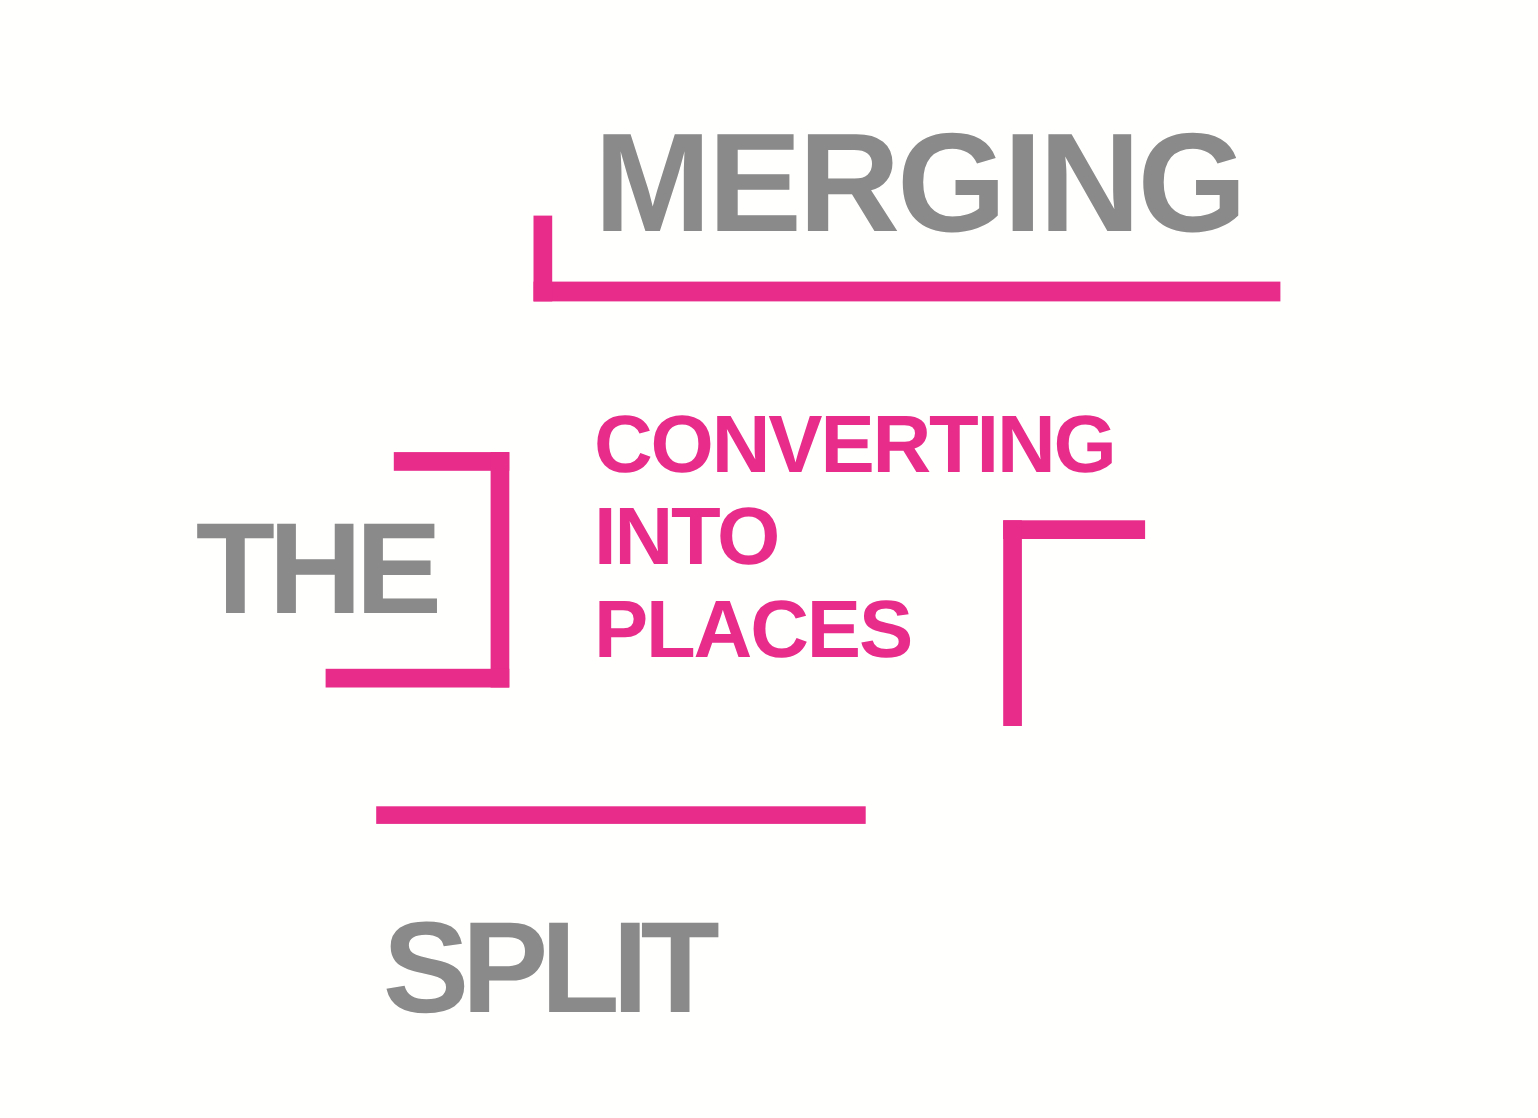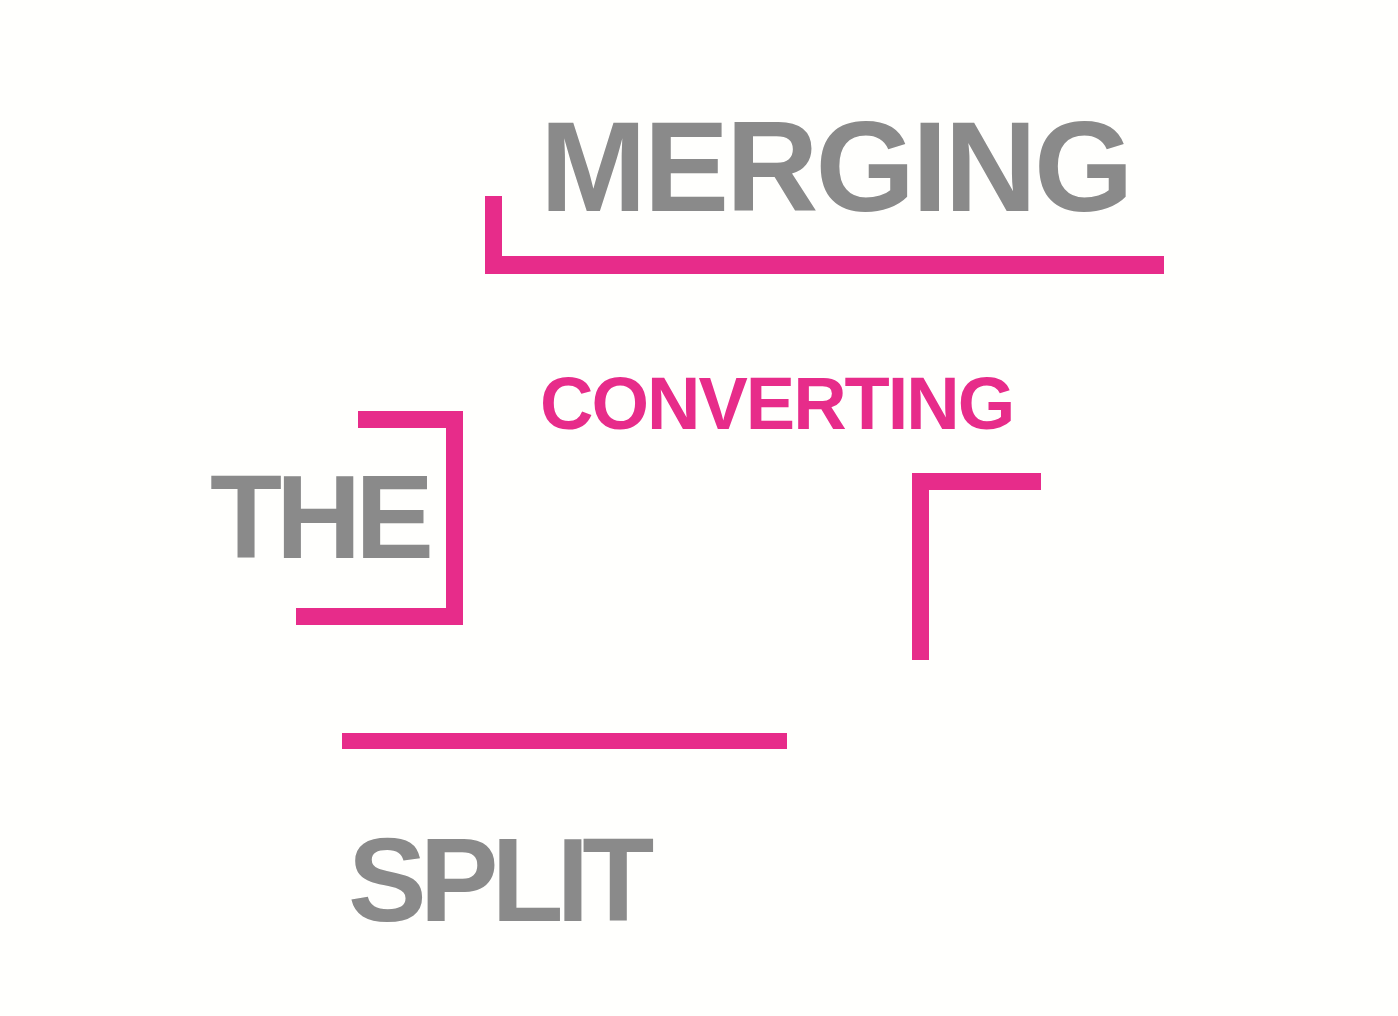--- a/index.html
+++ b/index.html
@@ -24,21 +24,20 @@
   }
   .word-merging{
     left:540px;top:103px;
     font-size:128px;
     letter-spacing:-3px;
   }
   .word-the{
     left:178px;top:458px;
     font-size:118px;
     letter-spacing:-6px;
-    margin-left:32px;
   }
   .word-split{
     left:348px;top:785px;
     font-size:118px;
     letter-spacing:-7px;
     margin-top:36px;
   }
   .tagline{
     left:540px;top:333px;
     font-weight:700;
@@ -85,20 +84,22 @@
   <div class="abs word word-the">THE</div>
 
   <div>
     <div class="abs rect the-bracket-arm-top"></div>
     <div class="abs rect the-bracket-vertical"></div>
     <div class="abs rect the-bracket-arm-bottom"></div>
   </div>
 
   <div class="abs tagline">
     <div>CONVERTING</div>
+    <div>INTO</div>
+    <div>PLACES</div>
   </div>
 
   <div class="abs bracket-right"></div>
 
   <div class="abs rect split-rule"></div>
 
   <div class="abs word word-split">SPLIT</div>
 
 </div>
 

